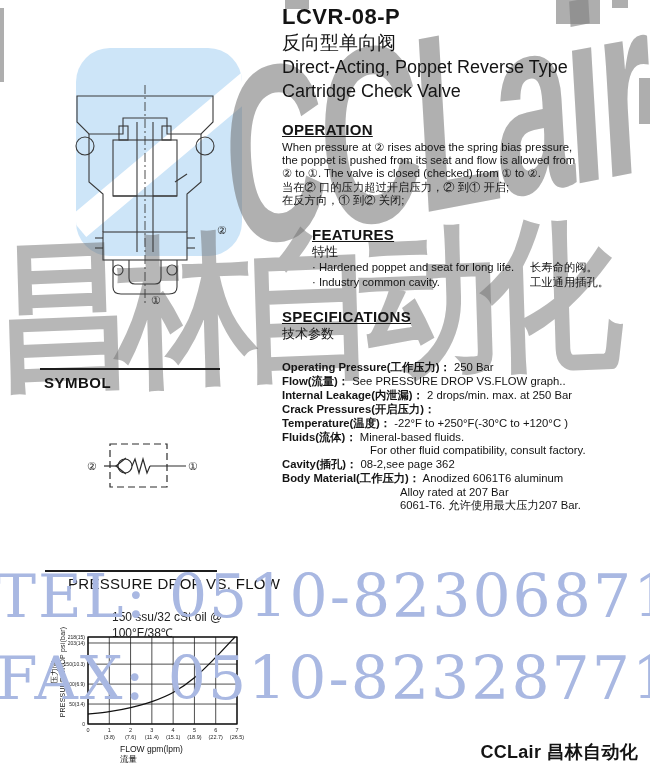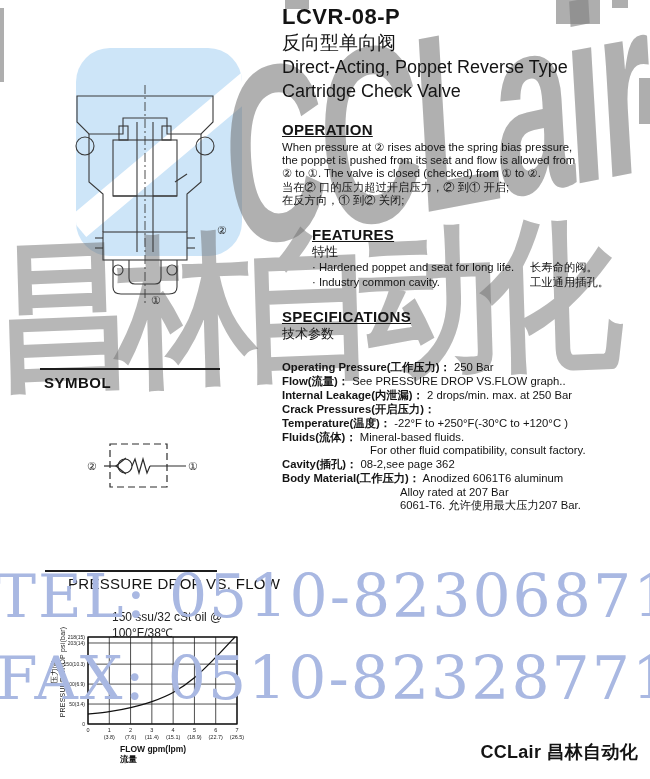--- a/index.html
+++ b/index.html
@@ -49,21 +49,21 @@
 
   
   .rule{position:absolute;height:2px;background:#1d1d1d;}
   #symbol-heading{left:44px;top:374px;font-size:15px;font-weight:bold;letter-spacing:.5px;}
   #chart-heading{left:68px;top:575px;font-size:15px;font-weight:normal;letter-spacing:.3px;}
   #chart-box{left:28px;top:598px;width:240px;height:181px;}
   .chart-sub{position:absolute;left:84px;top:12px;font-size:12px;color:#222;}
   .ylab{position:absolute;left:-34px;top:66px;width:130px;text-align:center;transform:rotate(-90deg);line-height:8px;}
   .ylab .cn{font-size:8px;}
   .ylab .en{font-size:7px;letter-spacing:.2px;}
-  .xlab{position:absolute;left:92px;top:146px;font-size:8.5px;line-height:10px;font-weight:bold;}
+  .xlab{position:absolute;left:92px;top:146px;font-size:8.5px;line-height:10px;}
   #footer-brand{right:12px;top:740px;font-size:18px;font-weight:bold;letter-spacing:.3px;}
   svg{display:block;}
 </style>
 </head>
 <body>
 
 <div class="page">
 
   <div class="layer" id="wm-under">
     <div class="abs wm-blob">

